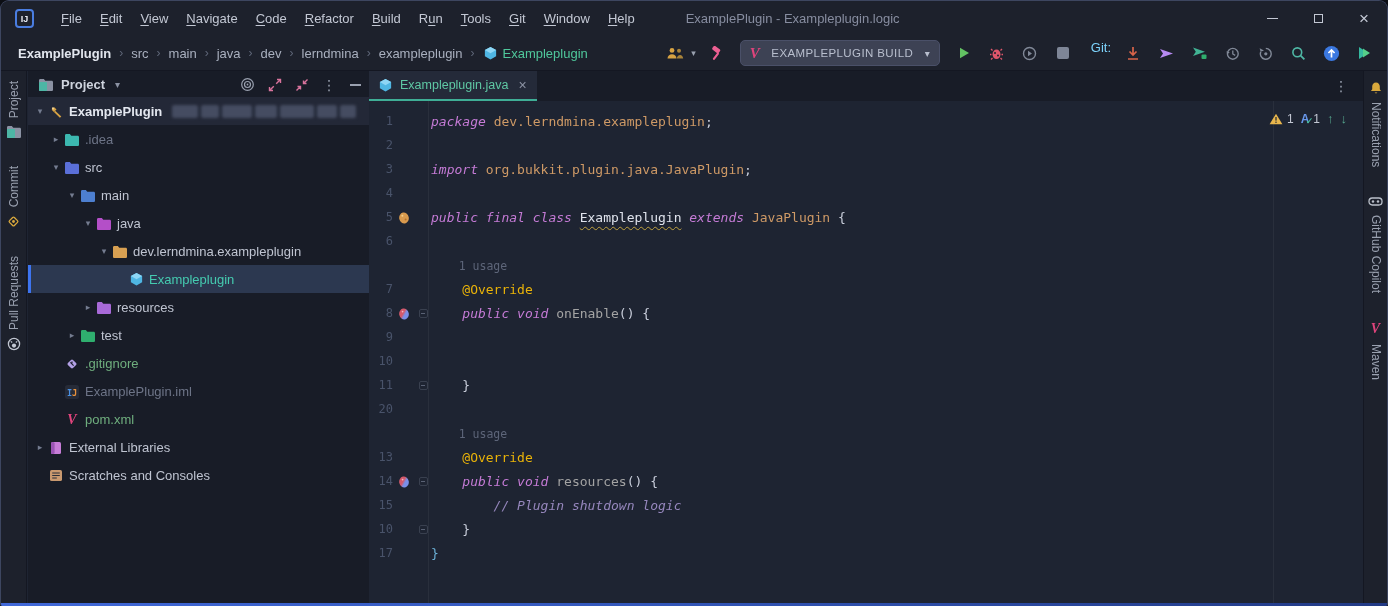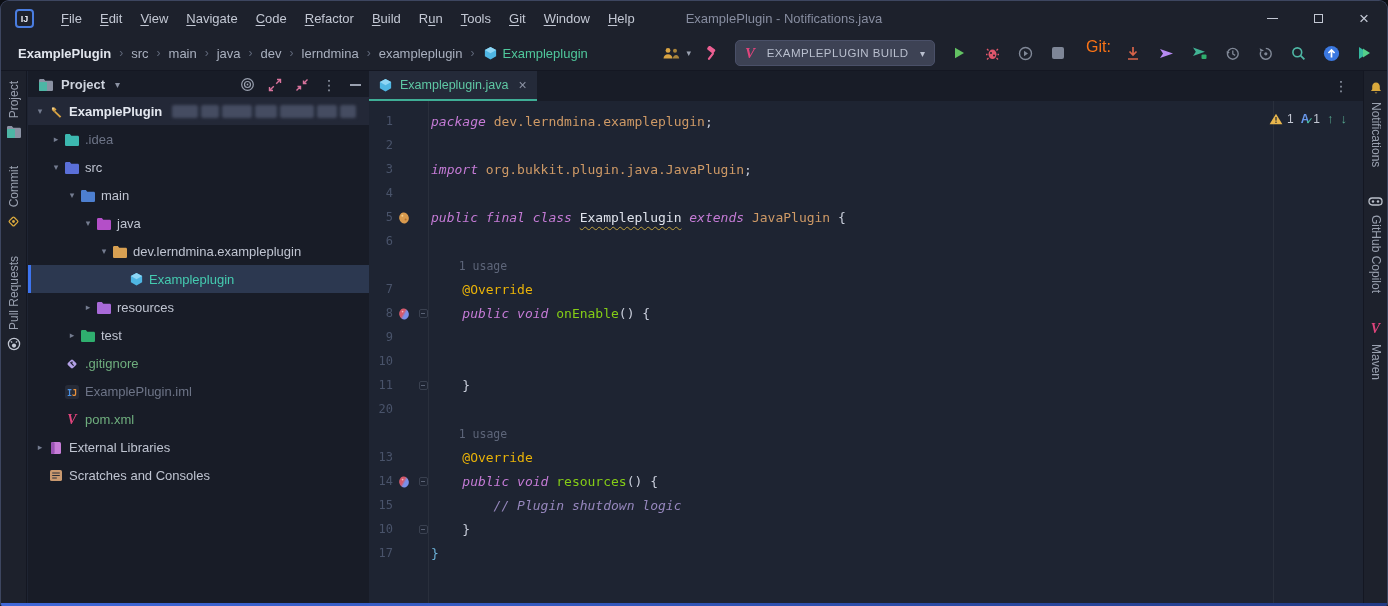--- a/index.html
+++ b/index.html
@@ -29,21 +29,21 @@
   .crumb.first { color:#e2e6ee; font-weight:bold; }
   .crumb.last { color:#4fc79b; display:flex; align-items:center; gap:5px; }
   .crumb-sep { color:#5e6678; font-size:12px; padding:0 1px; }
   .tb-right { margin-left:auto; display:flex; align-items:center; gap:7px; padding-right:10px; }
   .tbtn { width:26px; height:26px; border-radius:4px; display:flex; align-items:center; justify-content:center; }
   .runwidget { height:26px; width:200px; background:#3d4254; border:1px solid #4a5068; border-radius:5px;
                display:flex; align-items:center; margin:0 4px; }
   .runwidget .mv { font-weight:bold; font-style:italic; color:#e0447c; font-size:15px; padding:0 9px; font-family:"Liberation Serif",serif; }
   .runwidget .rc-label { flex:1; text-align:center; color:#b9bfce; font-size:11.5px; letter-spacing:.4px; }
   .runwidget .chev { color:#b9bfce; font-size:10px; padding:0 9px; }
-  .gitlabel { color:#f97316; font-size:16px; margin:0 2px 12px 8px; }
+  .gitlabel { color:#7dd3fc; font-size:13px; margin:0 2px 12px 8px; }
   .chev-mini { color:#9aa1b0; font-size:9px; margin-left:-4px; }
   
   .stripe-l { position:absolute; left:0; top:70px; bottom:3px; width:26px; background:#1d212c;
               border-right:1px solid #141722; display:flex; flex-direction:column; align-items:center; }
   .stripe-r { position:absolute; right:0; top:70px; bottom:3px; width:24px; background:#1d212c;
               border-left:1px solid #141722; display:flex; flex-direction:column; align-items:center; }
   .sitem { display:flex; flex-direction:column; align-items:center; gap:7px; color:#9aa1b0; font-size:12px; }
   .vtext-up { writing-mode:vertical-rl; transform:rotate(180deg); }
   .vtext-dn { writing-mode:vertical-rl; }
   
@@ -84,21 +84,21 @@
   .lnum { width:24px; text-align:right; color:#49536a; font-size:12px; flex:none; font-family:"DejaVu Sans Mono",monospace; }
   .crow.cur .lnum { color:#9aa4ba; }
   .gico { width:22px; display:flex; justify-content:center; flex:none; }
   .fold { width:16px; flex:none; display:flex; justify-content:center; }
   .foldbox { width:9px; height:9px; border:1px solid #39404f; border-radius:2px; position:relative; background:#1e2432; }
   .foldbox::after { content:""; position:absolute; left:1.5px; right:1.5px; top:3px; height:1px; background:#5a6275; }
   .codetxt { white-space:pre; }
   .k { color:#c57bd6; font-style:italic; }
   .o { color:#cf9a66; }
   .p { color:#c9cedb; }
-  .m { color:#84cc16;margin-top:16px; }
+  .m { color:#a3a3a3;margin-top:16px; }
   .c { color:#9687bd; font-style:italic; }
   .a { color:#eab308; }
   .y { color:#6cb2d8; }
   .i { color:#5d6579; font-size:11.5px; }
   .u { color:#dfe3ec; text-decoration:underline wavy #c0a23f 1px; text-underline-offset:3.5px; }
   .guide { position:absolute; top:0; bottom:0; width:1px; background:rgba(255,255,255,0.05); }
   .inspections { position:absolute; top:10px; right:16px; display:flex; align-items:center; gap:7px;
                  color:#c3c8d4; font-size:12px; z-index:5; }
   .insp-count { margin-left:-3px; }
   .typoA { color:#6897ea; font-weight:bold; font-size:12px; position:relative; }
@@ -123,21 +123,21 @@
         <div class="menu-item"><u>N</u>avigate</div>
         <div class="menu-item"><u>C</u>ode</div>
         <div class="menu-item"><u>R</u>efactor</div>
         <div class="menu-item"><u>B</u>uild</div>
         <div class="menu-item">R<u>u</u>n</div>
         <div class="menu-item"><u>T</u>ools</div>
         <div class="menu-item"><u>G</u>it</div>
         <div class="menu-item"><u>W</u>indow</div>
         <div class="menu-item"><u>H</u>elp</div>
       </div>
-    <div class="win-title">ExamplePlugin - Notifications.java</div>
+    <div class="win-title">ExamplePlugin - Exampleplugin.logic</div>
     <div class="win-controls">
       <div class="wc">
           <div class="wc-min-bar"></div>
         </div>
       <div class="wc">
           <div class="wc-max-box"></div>
         </div>
       <div class="wc wc-close">×</div>
     </div>
   </div>

